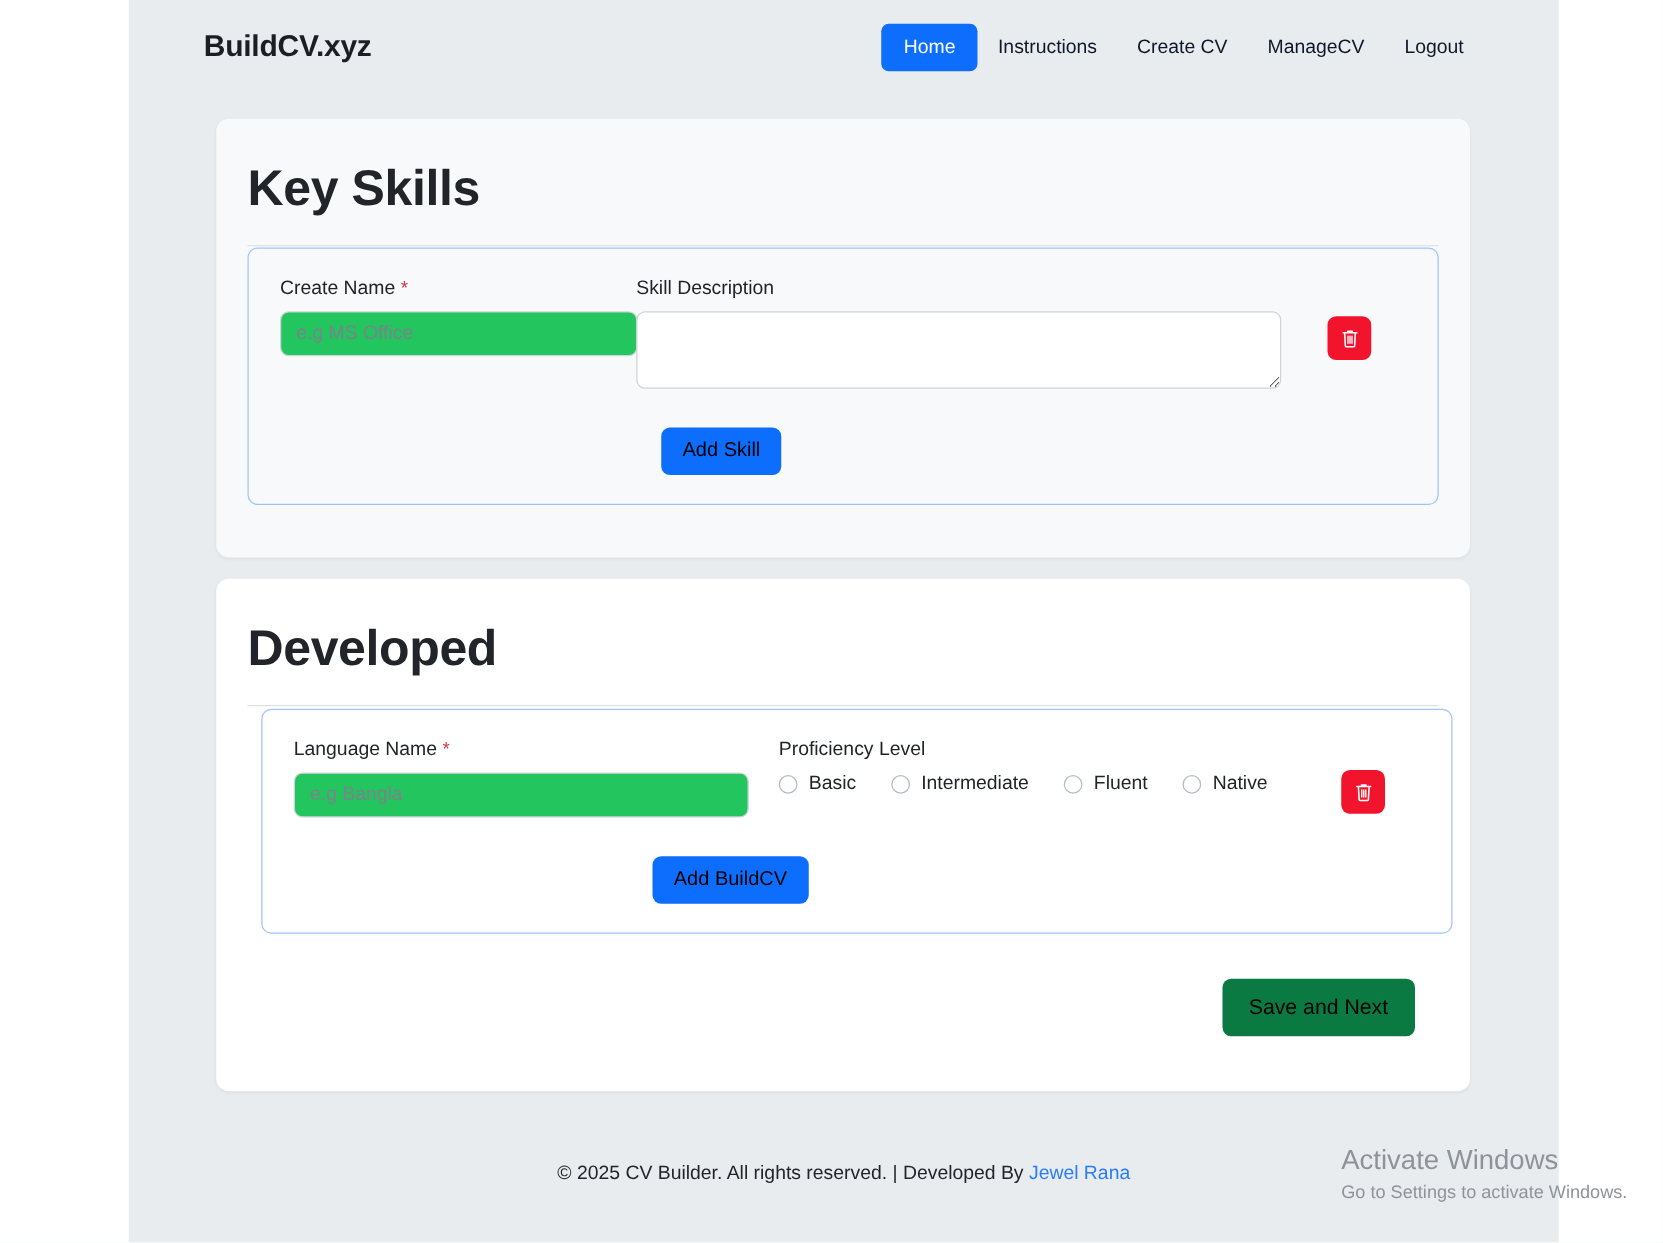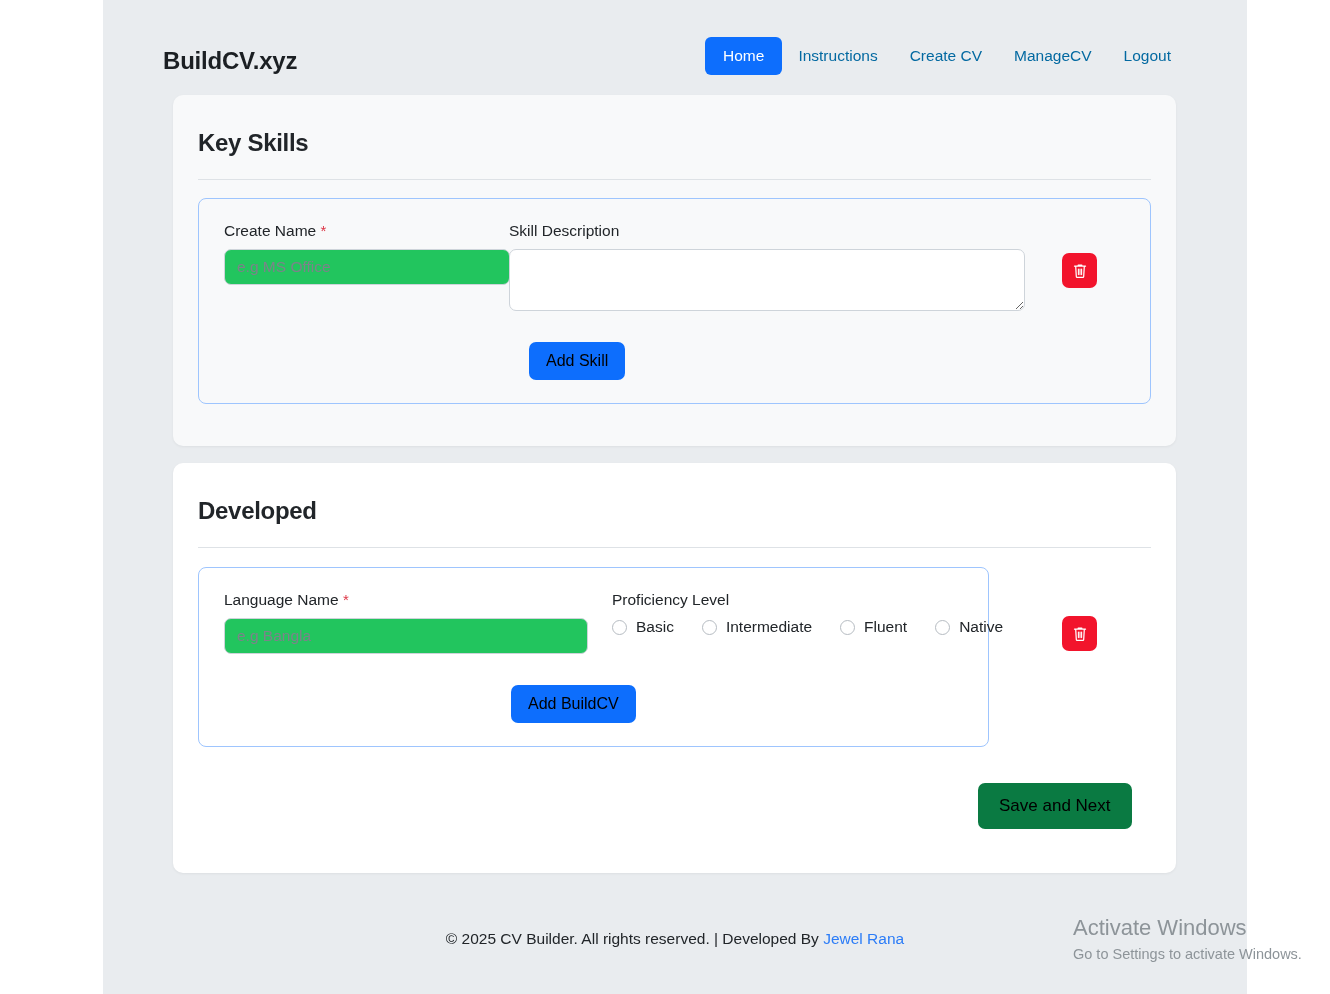--- a/index.html
+++ b/index.html
@@ -30,37 +30,37 @@
     left: 103px; top: 0;
     width: 1144px; height: 994px;
   }
 
   
   .navbar {
     position: absolute;
     left: 0; top: 0;
     width: 1144px; height: 75px;
     display: flex;
-    align-items: flex-end;
+    align-items: center;
     justify-content: space-between;
     padding: 0 60px 0 60px;
   }
   .brand {
     font-size: 24px;
     font-weight: bold;
     color: #1b1f23;
     letter-spacing: -0.2px;
   }
   .navlinks {
     display: flex;
     align-items: center;
     gap: 0px;
   }
   .navlink {
-    color: #0369a1;
+    color: #0f172a;
     font-size: 15.5px;
     text-decoration: none;
     padding: 8px 16px;
     border-radius: 6px;
     white-space: nowrap;
   }
   .navlink.active {
     background: #0d6efd;
     color: #ffffff;
     padding: 10px 18px;
@@ -77,21 +77,21 @@
     width: 1003px; height: 351px;
     background: #f8f9fa;
   }
   .card-languages {
     left: 70px; top: 463px;
     width: 1003px; height: 410px;
     background: #ffffff;
   }
 
   .section-title {
-    font-size: 24px;
+    font-size: 40px;
     font-weight: bold;
     color: #212529;
     margin: 0;
     padding: 34px 0 0 25px;
     letter-spacing: -0.3px;
   }
   .divider {
     height: 1px;
     background: #dee2e6;
     margin: 22px 25px 0 25px;
@@ -102,22 +102,22 @@
     position: absolute;
     border: 1px solid #9ec5fe;
     border-radius: 8px;
     background: transparent;
   }
   .panel-skills {
     left: 25px; top: 103px;
     width: 953px; height: 206px;
   }
   .panel-languages {
-    left: 25px; top: 104px;
-    width: 791px; height: 180px;
+    left: 36px; top: 104px;
+    width: 953px; height: 180px;
   }
 
   .field-label {
     font-size: 15.5px;
     color: #212529;
     margin-bottom: 9px;
     display: block;
   }
   .req {
     color: #dc3545;

